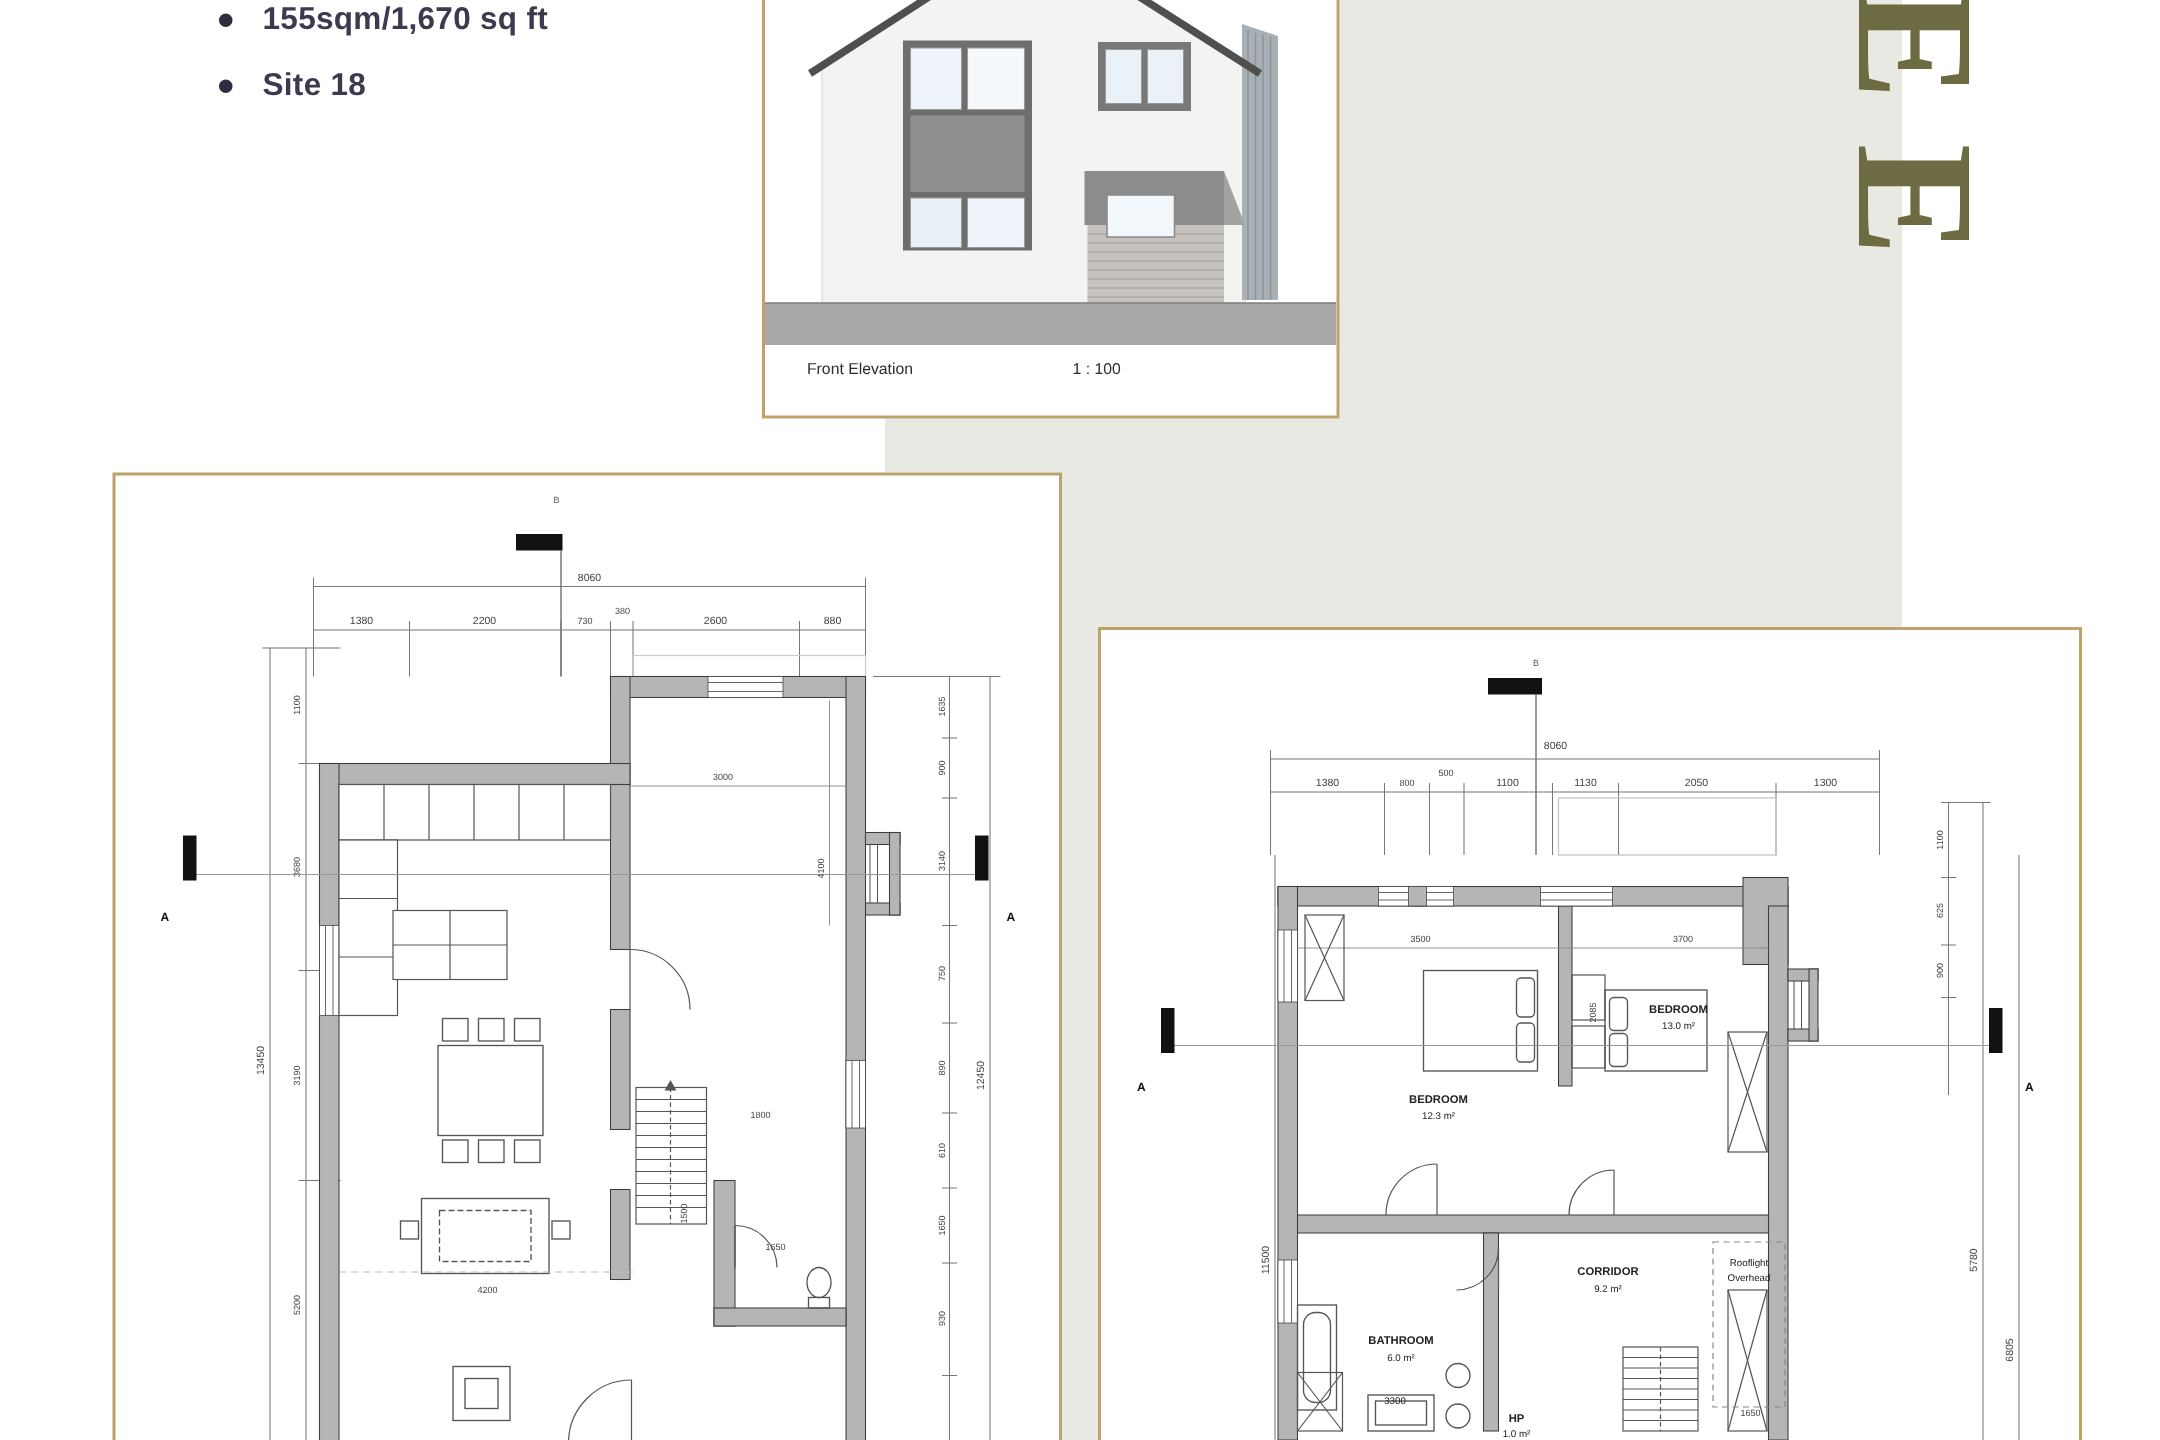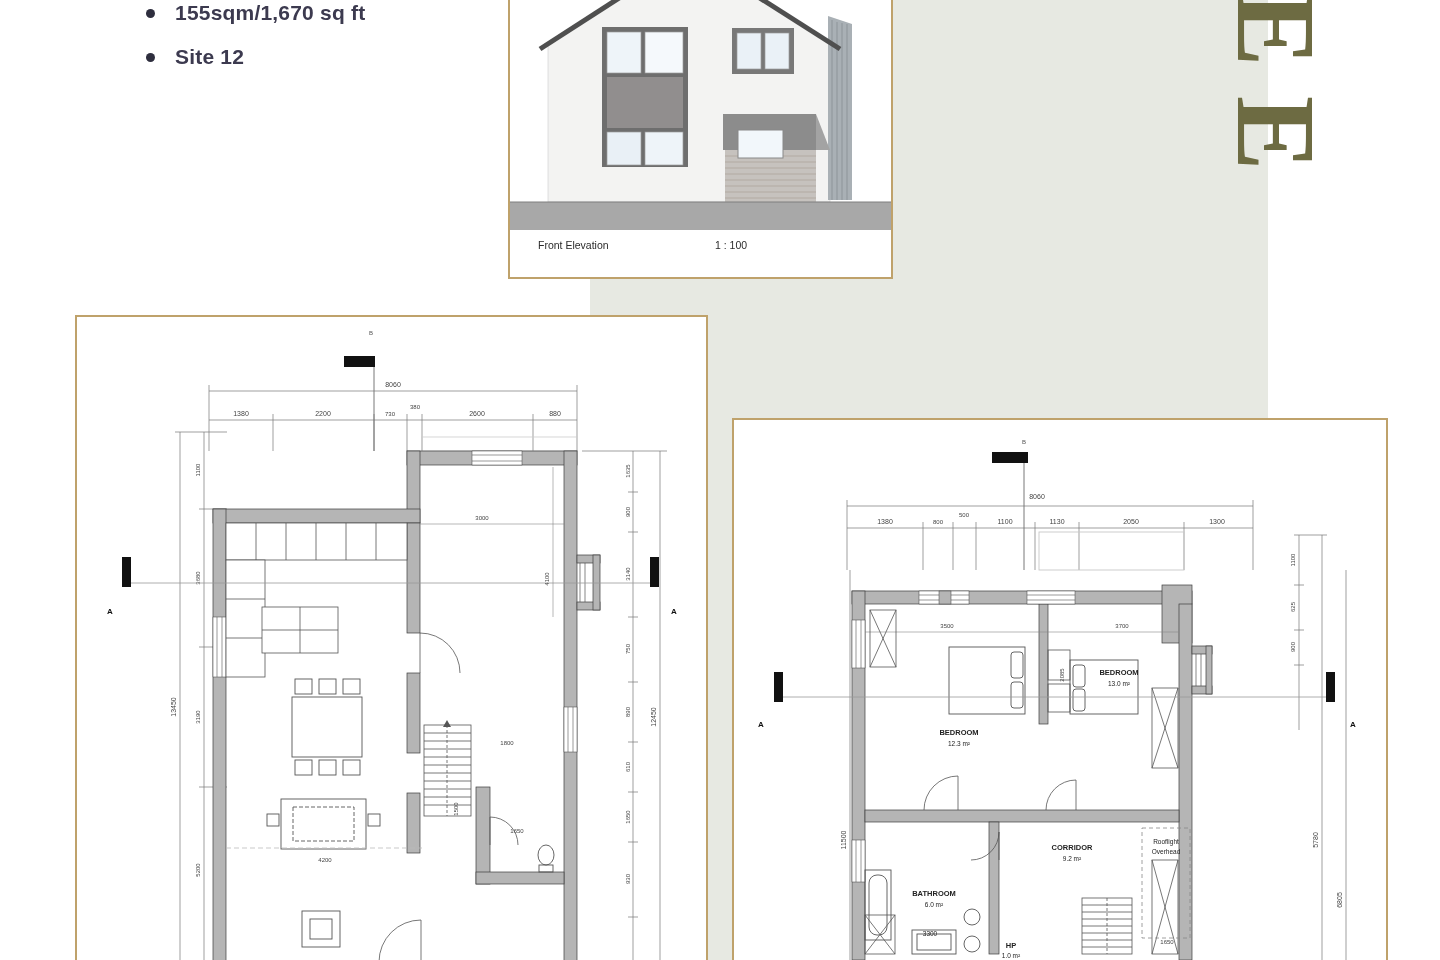--- a/index.html
+++ b/index.html
@@ -29,21 +29,21 @@
 <div id="stage">
 
   <div class="abs sage"></div>
 
   <div class="abs bullet-row" style="left:146px;top:1px;justify-content:space-between;">
     <span class="dot"></span>
     <span>155sqm/1,670 sq ft</span>
   </div>
   <div class="abs bullet-row" style="left:146px;top:45px;">
     <span class="dot"></span>
-    <span>Site 12</span>
+    <span>Site 18</span>
   </div>
 
   <div class="abs letter" style="left:1211px;top:-36px;">E</div>
   <div class="abs letter" style="left:1211px;top:68px;">E</div>
 
   <div class="abs frame" style="left:508px;top:-50px;width:385px;height:329px;">
     <svg width="381" height="325" viewBox="0 0 381 325">
 
       <polygon points="38,92 179,0 320,92 320,250 38,250" fill="#f3f3f2" stroke="#cfcfcf" stroke-width="0.6"></polygon>
 

